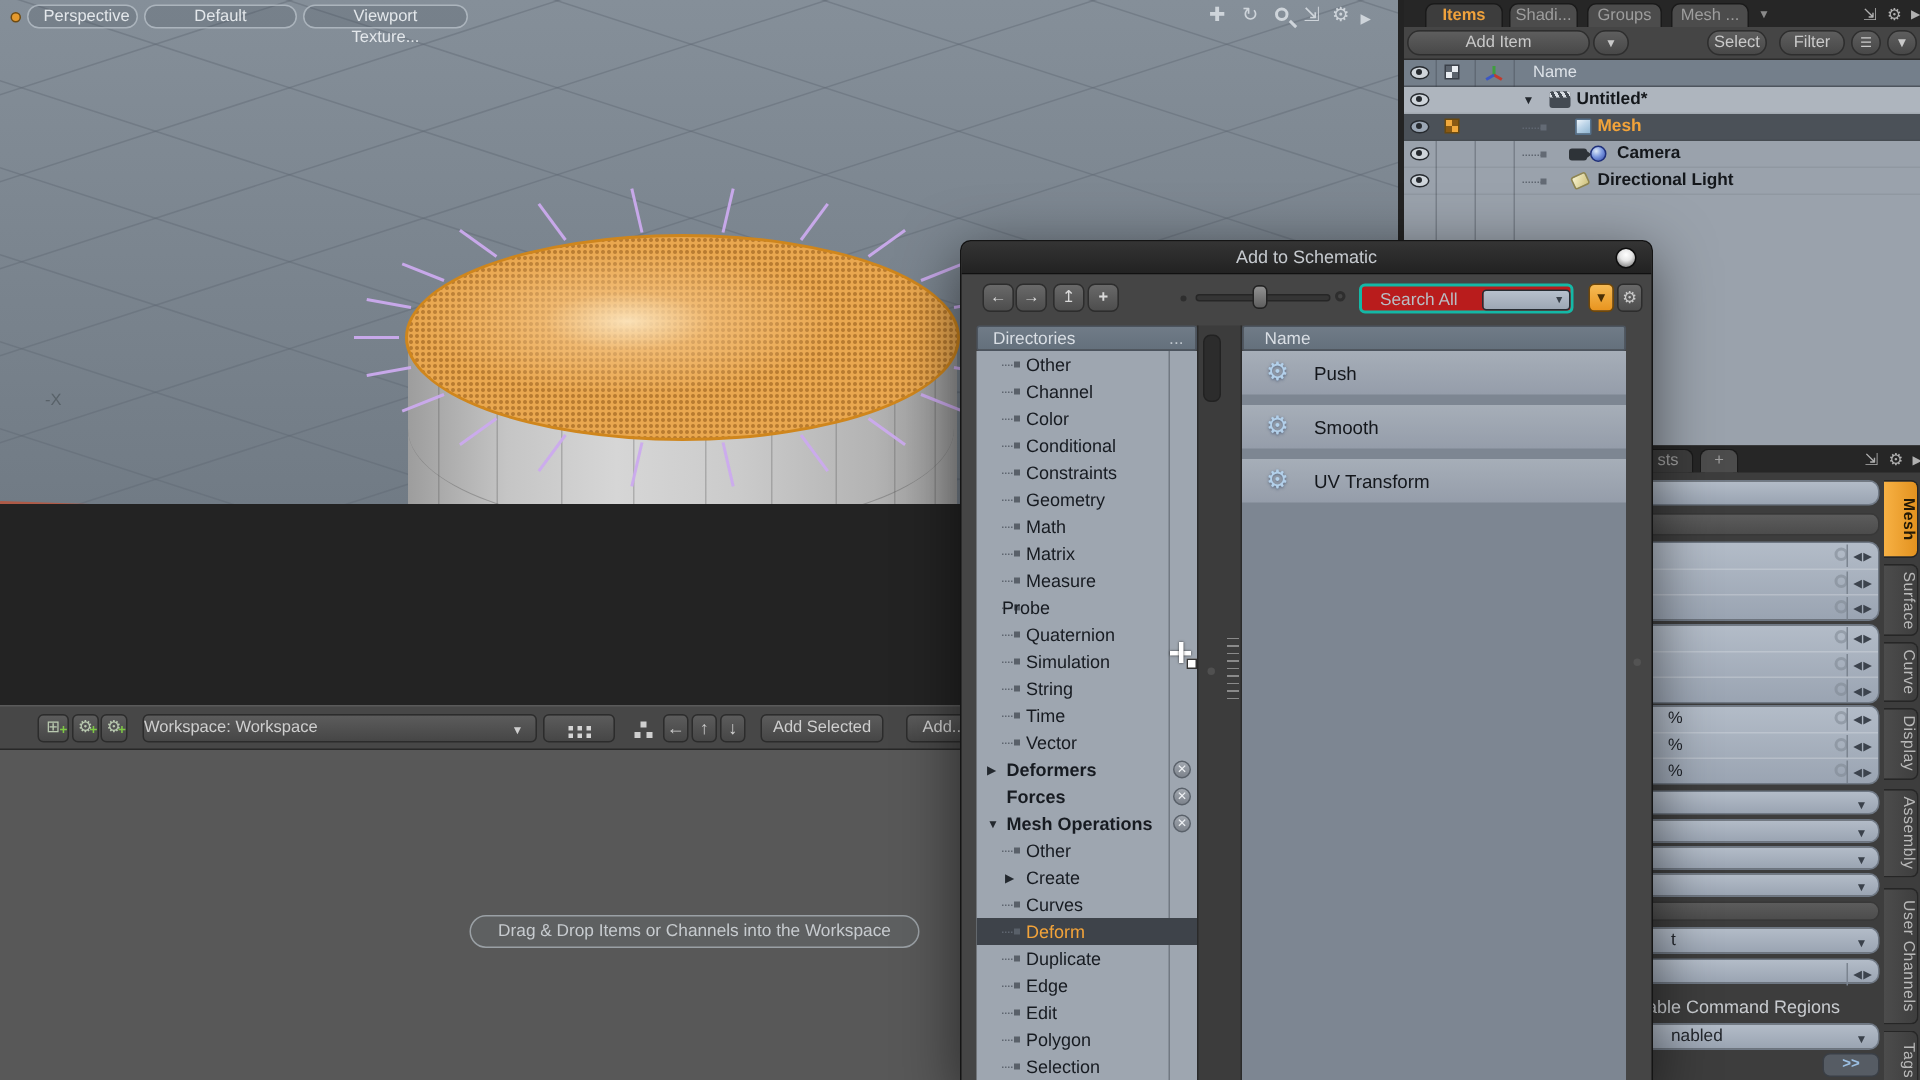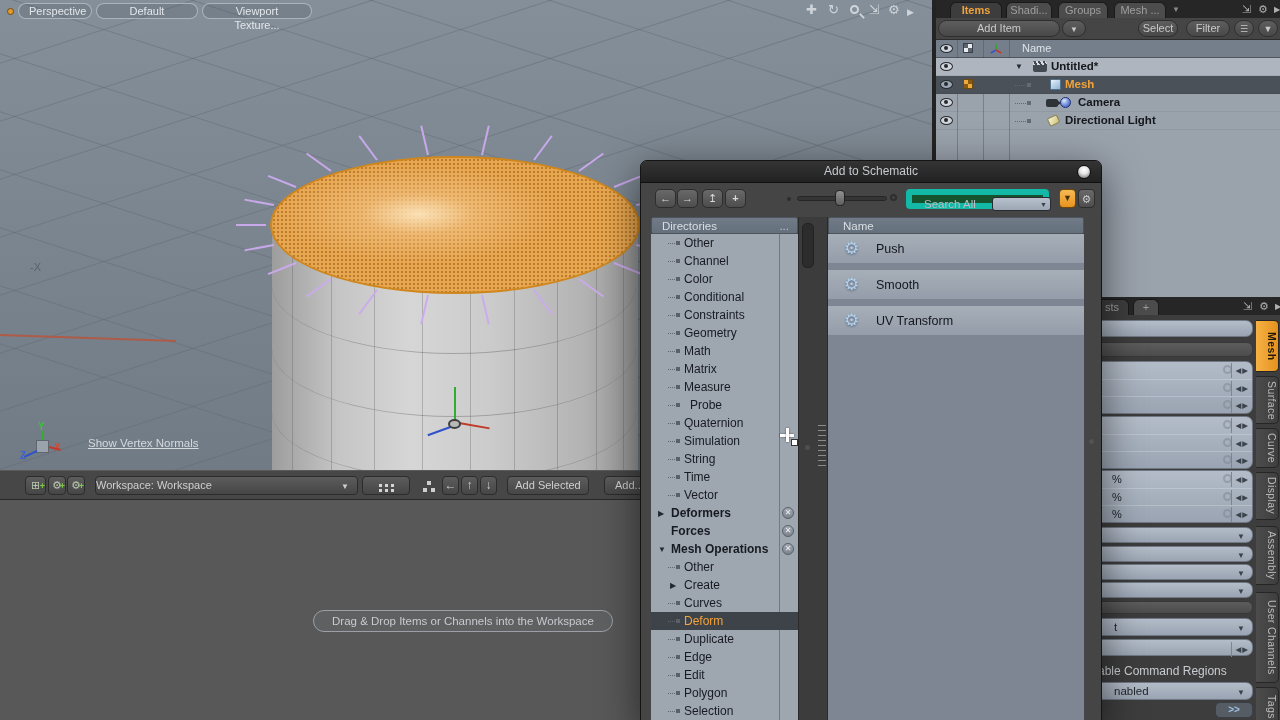--- a/index.html
+++ b/index.html
@@ -1,21 +1,21 @@
 <!DOCTYPE html>
 <html><head>
 <meta charset="utf-8">
 <style>
   html,body{margin:0;padding:0;background:#232323;}
   #root{position:relative;width:1280px;height:720px;overflow:hidden;background:#232323;
         font-family:"Liberation Sans","DejaVu Sans",sans-serif;cursor:default;}
   #root *{box-sizing:border-box;}
 
   
-  #viewport{position:absolute;left:0;top:0;width:932px;height:470px;overflow:hidden;
+  #viewport{position:absolute;left:0;top:0;width:932px;height:336px;overflow:hidden;
             background:linear-gradient(#858f99,#717b85);}
   .gridline{position:absolute;height:1px;background:rgba(95,105,115,.45);}
   #axis-line-red{position:absolute;left:0;top:337px;width:176px;height:2px;background:rgba(185,85,60,.85);transform:rotate(2deg);}
   #cyl-body{position:absolute;left:272px;top:224px;width:366px;height:246px;overflow:hidden;
             background:linear-gradient(90deg,#9d9d9d 0%,#c5c5c5 18%,#d6d6d6 38%,#cbcbcb 60%,#b3b3b3 85%,#959595 100%);}
   .wire{position:absolute;top:0;bottom:0;width:1px;background:rgba(75,75,75,.28);}
   .arc{position:absolute;left:0;width:364px;height:136px;border-radius:50%;
        border-bottom:1px solid rgba(70,70,70,.33);}
   #cap{position:absolute;left:270px;top:156px;width:370px;height:138px;border-radius:50%;
        border:2px solid #cf861d;
@@ -127,21 +127,21 @@
              color:#c6cacf;font-size:12px;text-align:center;line-height:21px;}
   #dlg-close{position:absolute;right:10px;top:4px;width:14px;height:14px;border-radius:50%;border:1.5px solid #0d0d0d;
              background:radial-gradient(circle at 50% 32%,#ffffff 0%,#e6e6e6 40%,#9a9a9a 75%,#6f6f6f 100%);}
   .dlg-btn{position:absolute;top:28px;width:21px;height:19px;border-radius:5px;border:1px solid #2d2d2d;
            background:linear-gradient(#696969,#4d4d4d);color:#dadada;font-size:11px;text-align:center;line-height:17px;}
   #dlg-sl-dot{position:absolute;left:146px;top:36px;width:4px;height:4px;border-radius:50%;background:#2e2e2e;}
   #dlg-sl-track{position:absolute;left:156px;top:35px;width:90px;height:5px;border-radius:3px;background:#353535;border:1px solid #262626;}
   #dlg-sl-handle{position:absolute;left:194px;top:29px;width:10px;height:16px;border-radius:4px;border:1px solid #222;
                  background:linear-gradient(#929292,#5e5e5e);}
   #dlg-sl-ring{position:absolute;left:249px;top:33px;width:7px;height:7px;border-radius:50%;border:2px solid #2e2e2e;}
-  #dlg-search{position:absolute;left:265px;top:28px;width:143px;height:20px;border-radius:4px;background:#14532d;border:6px solid #14b8a6;}
+  #dlg-search{position:absolute;left:265px;top:28px;width:143px;height:20px;border-radius:4px;background:#b91c1c;border:2px solid #14b8a6;}
   #dlg-search .slabel{position:absolute;left:12px;top:3px;font-size:11.5px;color:#b9bec4;}
   #dlg-search .sfield{position:absolute;left:80px;top:2px;width:59px;height:14px;border-radius:3px;border:1px solid #272c32;
                       background:linear-gradient(#b7c0cc,#9da7b4);}
   #dlg-search .sdd{position:absolute;right:3px;top:3px;font-size:7px;color:#394049;}
   #dlg-funnel{position:absolute;left:418px;top:28px;width:17px;height:19px;border-radius:4px;border:1px solid #704708;
               background:linear-gradient(#f6bb55,#e8941f);color:#4a2f05;font-size:9px;text-align:center;line-height:17px;}
   #dlg-gear{position:absolute;left:437px;top:28px;width:17px;height:19px;border-radius:4px;border:1px solid #2d2d2d;
             background:linear-gradient(#696969,#4d4d4d);color:#c9c9c9;font-size:11px;text-align:center;line-height:18px;}
   .pane-header{position:absolute;top:56px;height:17px;background:linear-gradient(#707b87,#64707c);
                color:#d9dee4;font-size:11.5px;line-height:16px;border:1px solid #4c545e;border-radius:2px;}
@@ -521,21 +521,21 @@
         <div class="drow" style="top: 126px;">
           <span class="dleaf"></span>
           <span class="dtext" style="left: 33px;">Matrix</span>
         </div>
         <div class="drow" style="top: 144px;">
           <span class="dleaf"></span>
           <span class="dtext" style="left: 33px;">Measure</span>
         </div>
         <div class="drow" style="top: 162px;">
           <span class="dleaf"></span>
-          <span class="dtext" style="left: 39px; text-align: right;">Probe</span>
+          <span class="dtext" style="left: 17px; text-align: right;">Probe</span>
         </div>
         <div class="drow" style="top: 180px;">
           <span class="dleaf"></span>
           <span class="dtext" style="left: 33px;">Quaternion</span>
         </div>
         <div class="drow" style="top: 198px;">
           <span class="dleaf"></span>
           <span class="dtext" style="left: 33px;">Simulation</span>
         </div>
         <div class="drow" style="top: 216px;">

